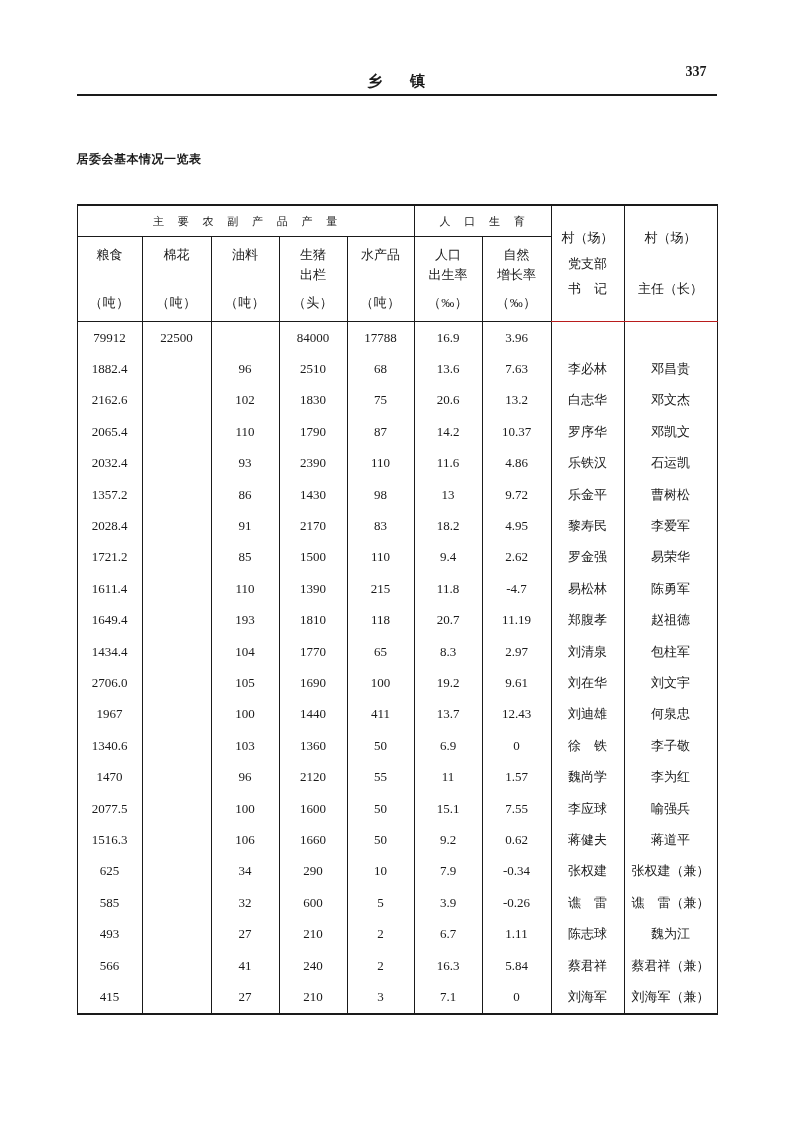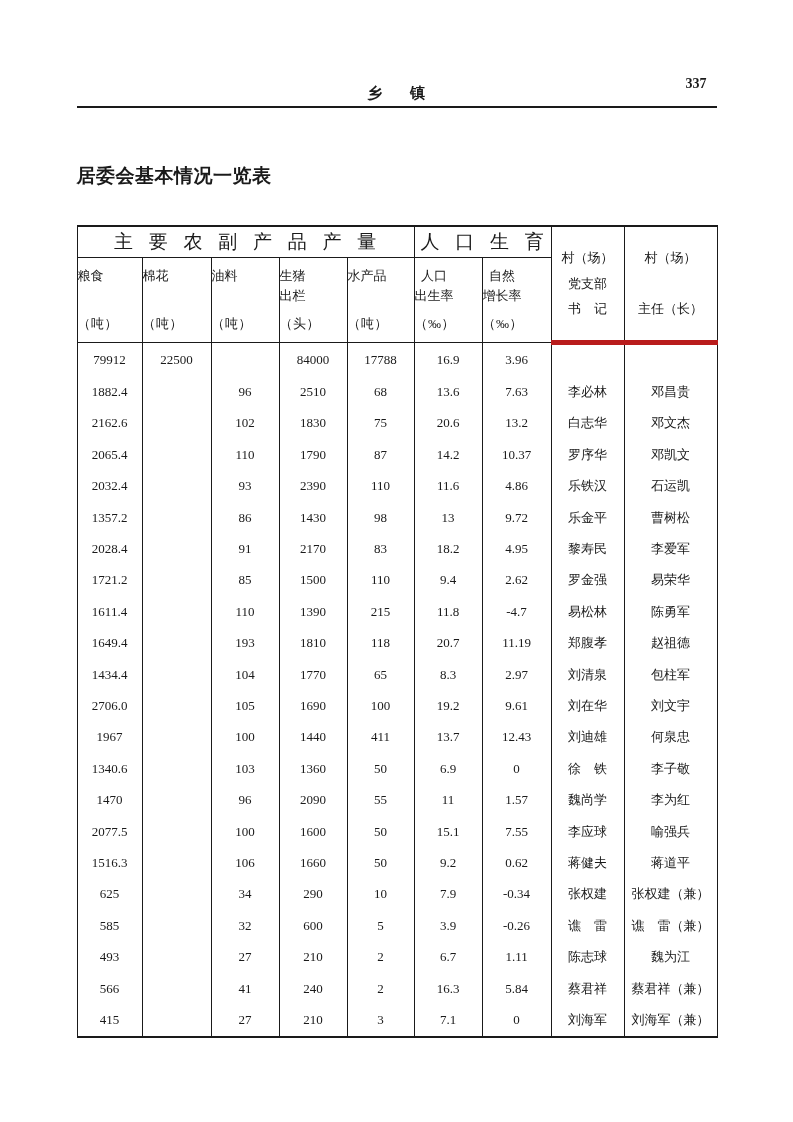--- a/index.html
+++ b/index.html
@@ -1,21 +1,21 @@
 <!DOCTYPE html>
 <html><head>
 <meta charset="utf-8">
 <style>
   html, body { margin: 0; padding: 0; background: #ffffff; }
   body {
     width: 793px; height: 1122px; overflow: hidden;
     font-family: "Liberation Serif", "DejaVu Serif", serif;
     color: #1a1a1a;
   }
-  .content { width: 640px; margin: 12px auto; position: relative; }
+  .content { width: 640px; margin: 0 auto; position: relative; }
 
   
   .running-head {
     position: relative;
     padding-top: 72px;
     padding-bottom: 3px;
     border-bottom: 2px solid #1a1a1a;
   }
   .head-center {
     text-align: center;
@@ -27,21 +27,21 @@
   .page-num {
     position: absolute; right: 10px; bottom: 14px;
     font-size: 14px; font-weight: bold;
   }
 
   
   .doc-title {
     margin-top: 55px;
     font-family: "Liberation Sans", "DejaVu Sans", sans-serif;
     font-weight: bold;
-    font-size: 19px;
+    font-size: 12px;
     letter-spacing: 0.5px;
   }
 
   
   table.yearbook {
     margin-top: 36px;
     width: 640px;
     table-layout: fixed;
     border-collapse: collapse;
     border-top: 2.5px solid #1a1a1a;
@@ -54,29 +54,29 @@
     padding: 0;
     text-align: center;
     font-weight: normal;
     vertical-align: middle;
   }
   th.group {
     height: 30px;
     border-bottom: 1px solid #1a1a1a;
     word-spacing: 9px;
     letter-spacing: 1px;
-    font-size: 19px;
+    font-size: 11px;
   }
   th.sub { border-bottom: 1px solid #1a1a1a; }
-  th.vspan { border-bottom: 5px solid #b91c1c; }
+  th.vspan { border-bottom: 1px solid #b91c1c; }
   .hcell {
     box-sizing: border-box;
     height: 84px;
     display: flex; flex-direction: column;
-    justify-content: space-between; align-items: flex-start;
+    justify-content: space-between; align-items: center;
     padding: 8px 0 9px 0;
   }
   .prelines { white-space: pre-line; line-height: 1.55; }
   .vspan .prelines { line-height: 1.95; }
   .unit { letter-spacing: 0.5px; }
   tbody td { height: 31.4px; }
 </style>
 </head>
 <body>
 
@@ -316,21 +316,21 @@
           <td>50</td>
           <td>6.9</td>
           <td>0</td>
           <td>徐　铁</td>
           <td>李子敬</td>
         </tr>
         <tr>
           <td>1470</td>
           <td></td>
           <td>96</td>
-          <td>2090</td>
+          <td>2120</td>
           <td>55</td>
           <td>11</td>
           <td>1.57</td>
           <td>魏尚学</td>
           <td>李为红</td>
         </tr>
         <tr>
           <td>2077.5</td>
           <td></td>
           <td>100</td>

